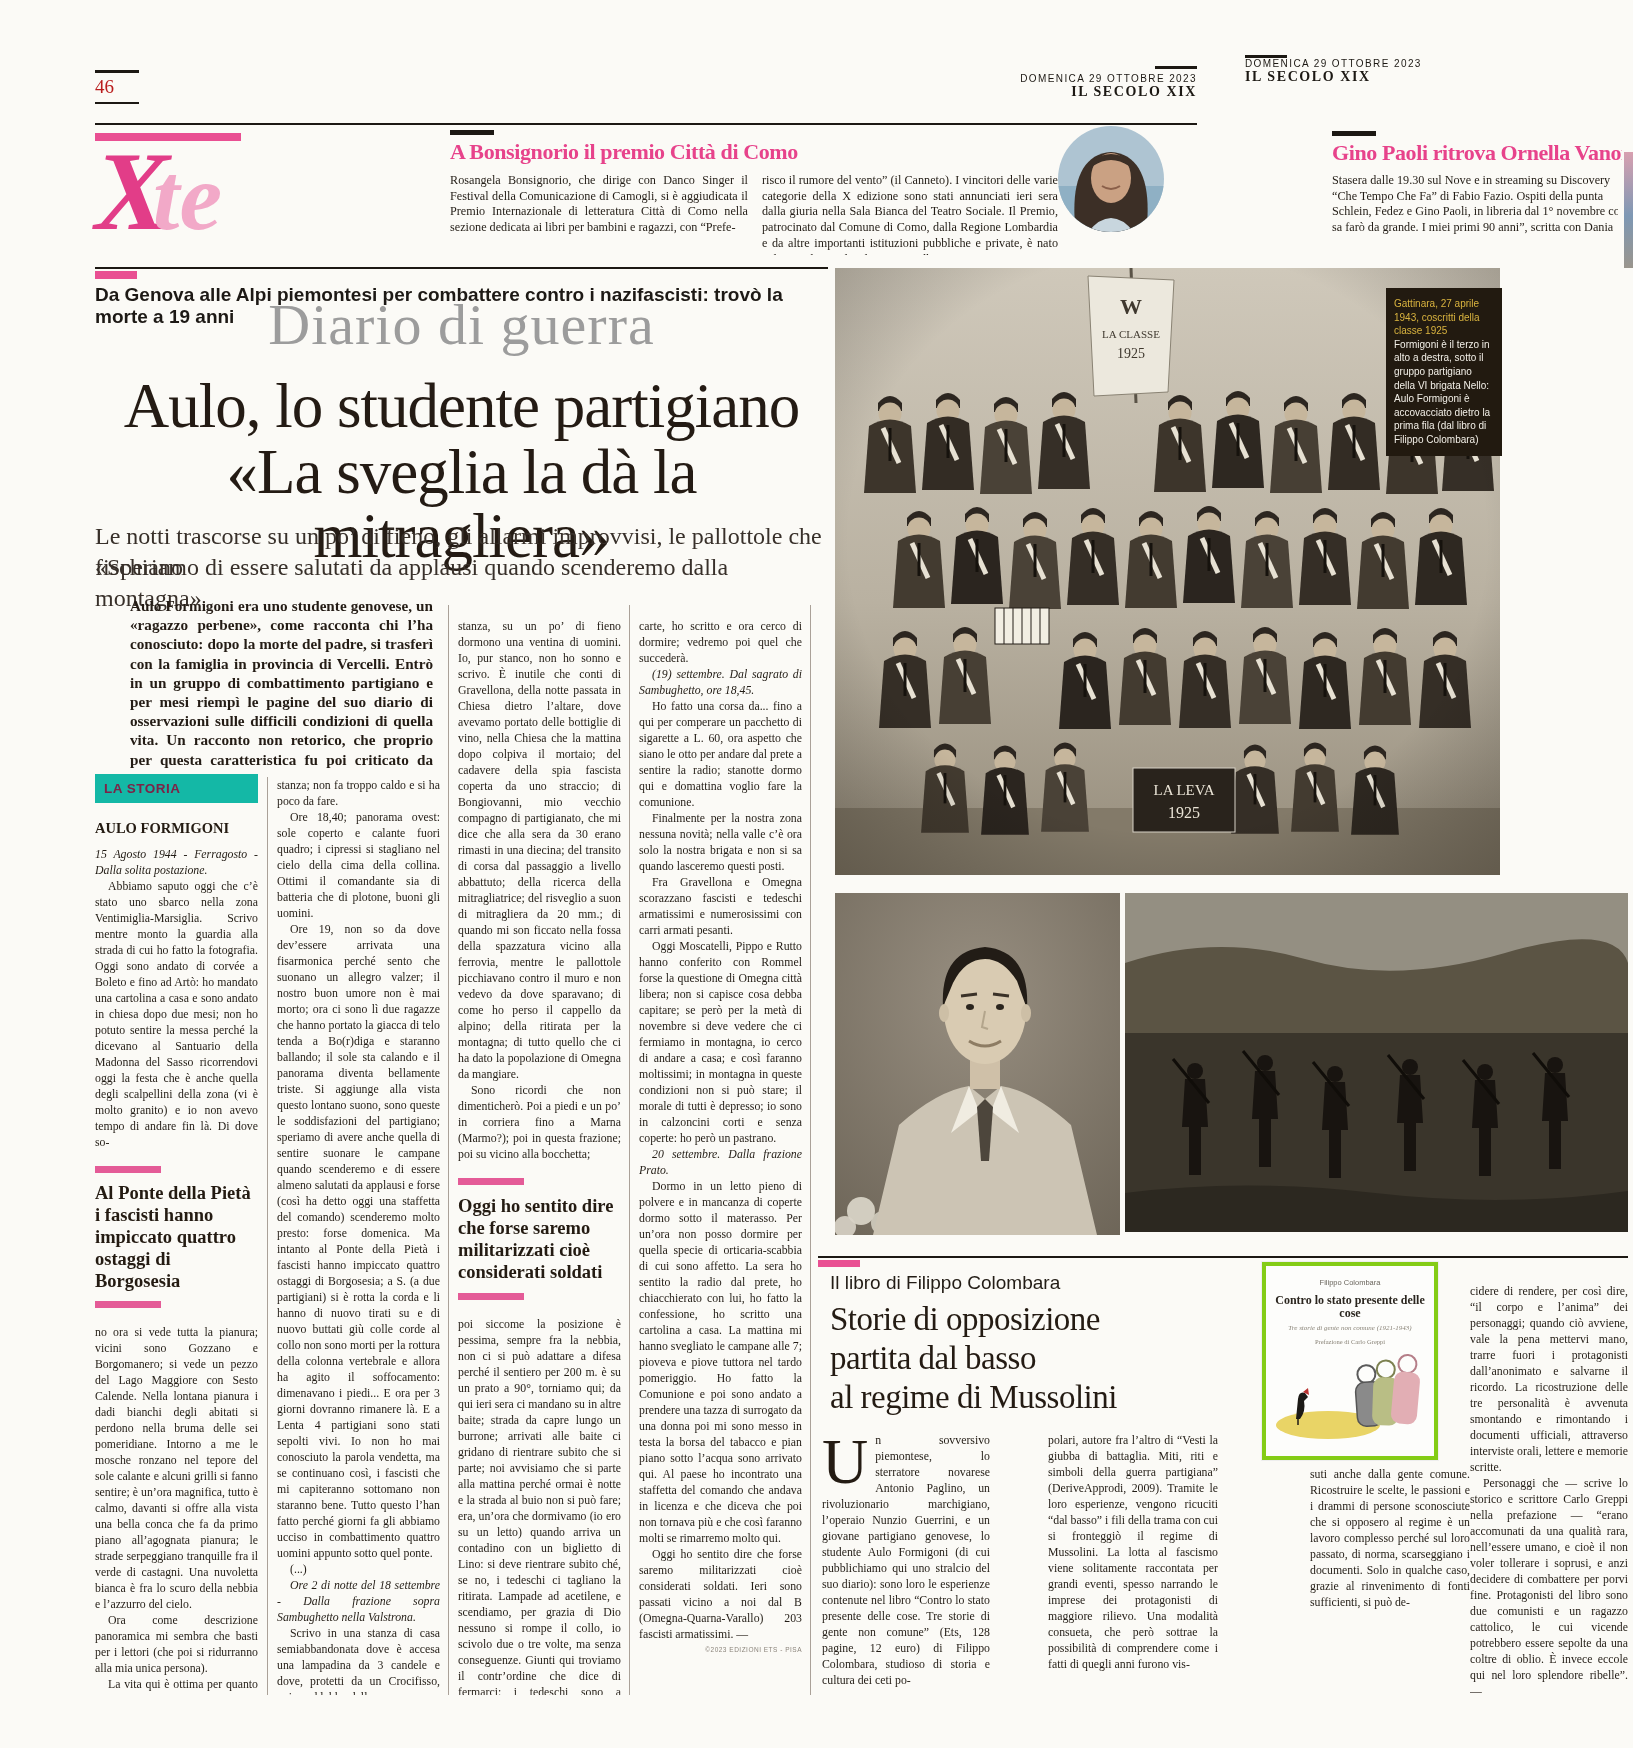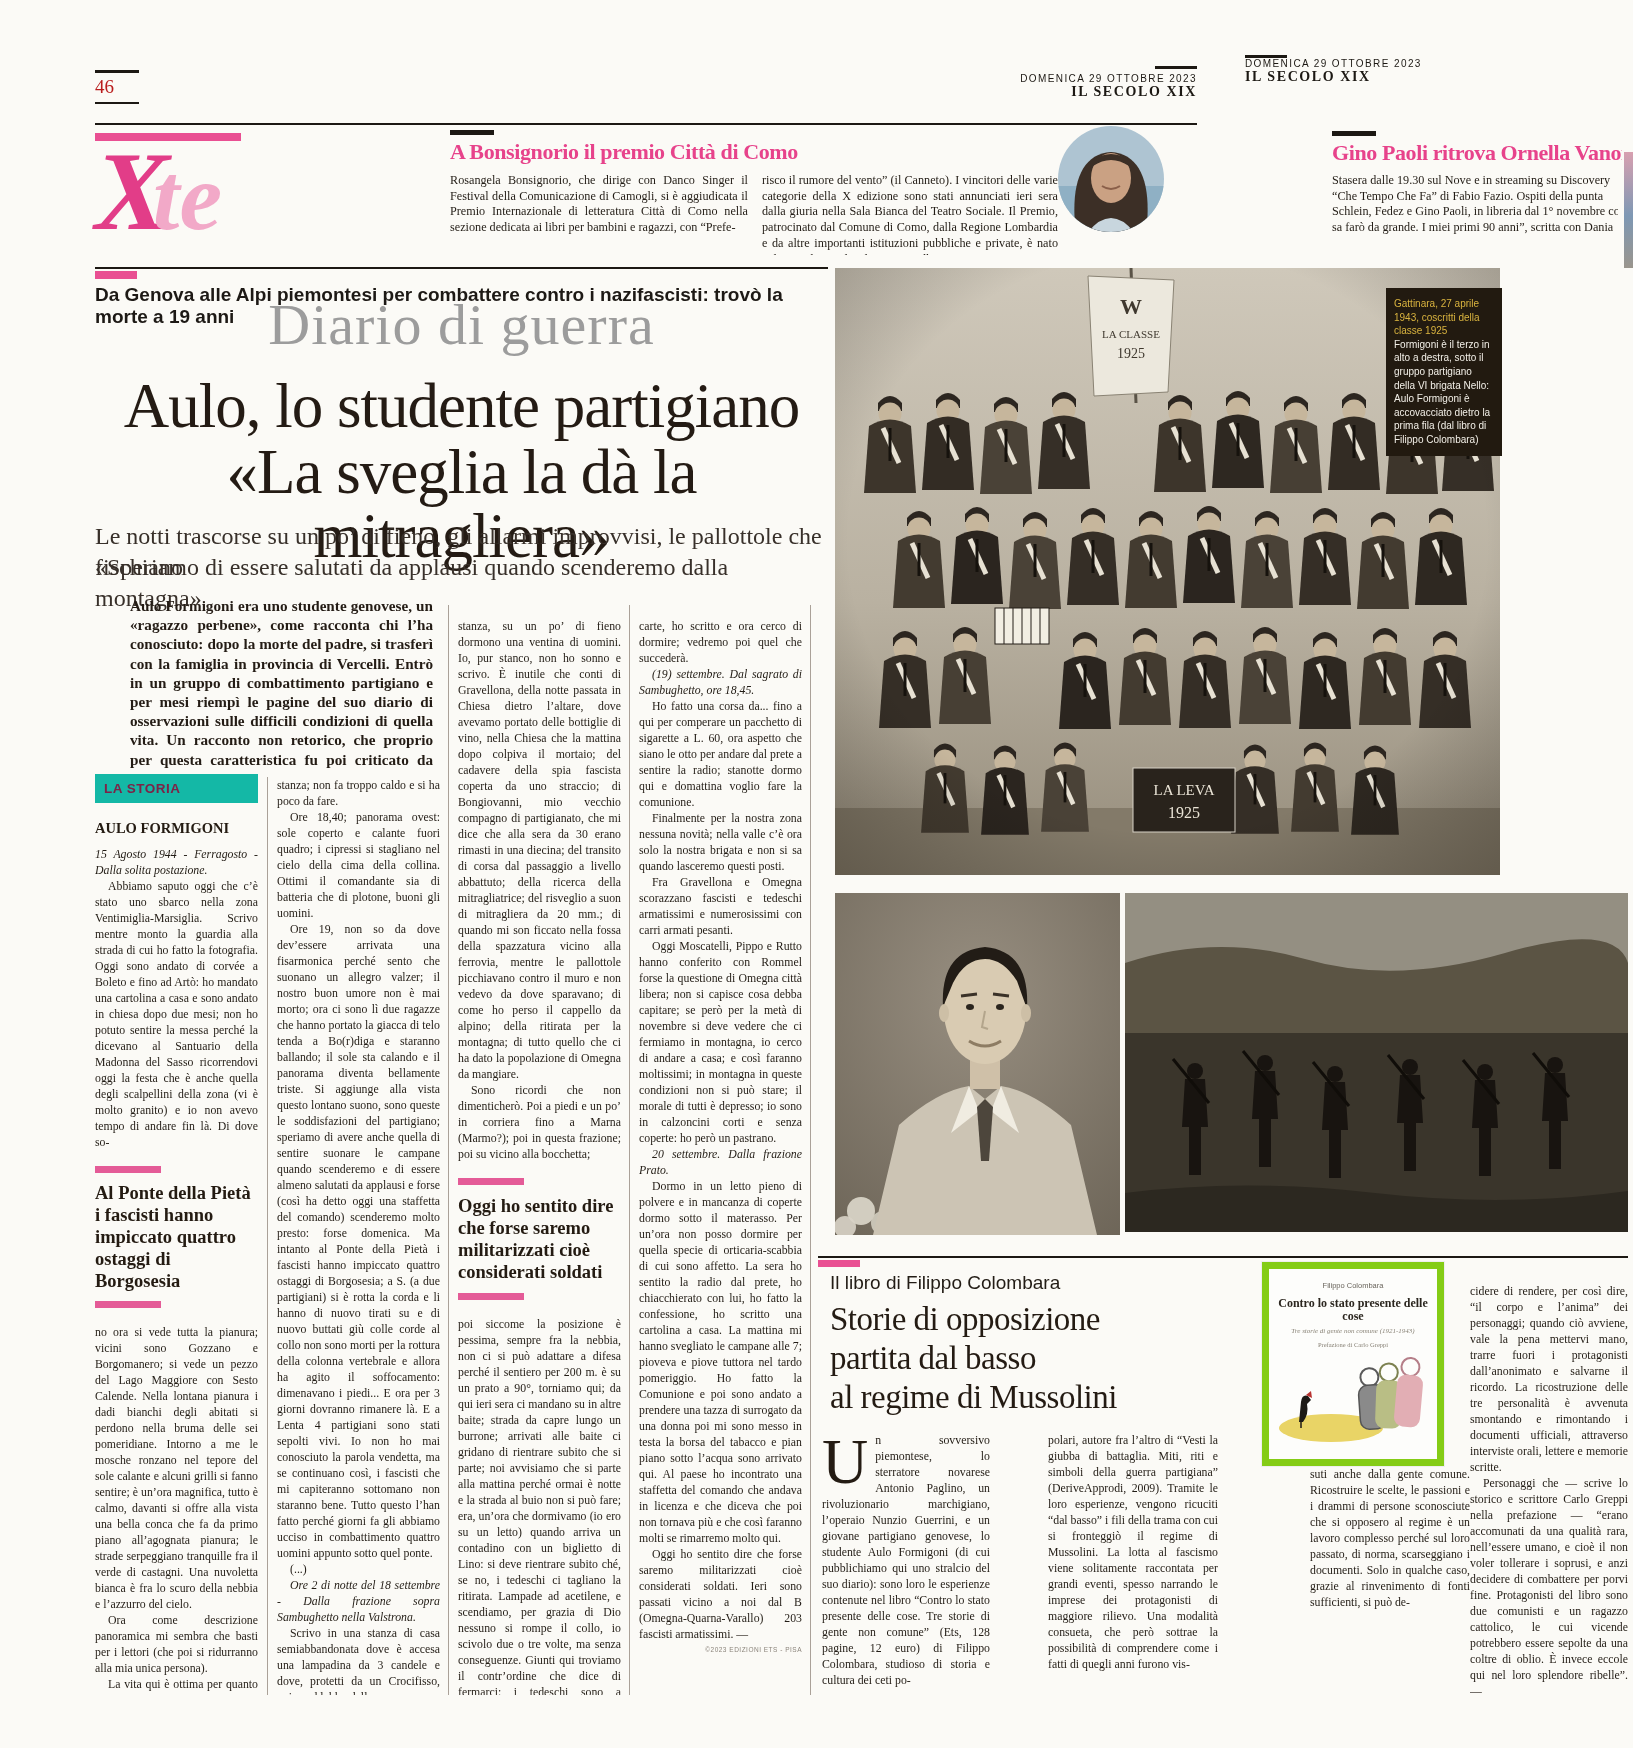--- a/index.html
+++ b/index.html
@@ -43,21 +43,21 @@
 
   
   .cap{background:#221a10;color:#f2efe7;font-family:"Liberation Sans",sans-serif;font-weight:normal;
        font-size:10px;line-height:13.6px;padding:9px 8px;text-align:left;}
   .cap .gold{color:#d9b33f;}
 
   
   .bkicker{font-family:"Liberation Sans",sans-serif;font-size:19px;color:#221c15;}
   .bhead{font-size:33px;line-height:39px;color:#241b13;letter-spacing:-0.5px;}
   .dc{float:left;font-size:64px;line-height:50px;padding:5px 7px 0 0;color:#241b13;}
-  .cover{background:#fdfdfb;border:7px solid #84cc16;box-shadow:0 0 0 1px #eee;
+  .cover{background:#fdfdfb;border:4px solid #84cc16;box-shadow:0 0 0 1px #eee;
          text-align:center;overflow:hidden;}
   .cover .a{font-size:7.5px;color:#6a655c;margin-top:12px;}
   .cover .t{font-weight:bold;font-size:12px;line-height:13px;color:#2b261f;margin:7px 8px 0;}
   .cover .s{font-style:italic;font-size:7px;color:#8a8478;margin-top:4px;}
   .cover .n{font-size:6.5px;color:#8a8478;margin-top:6px;}
   .sliver{background:linear-gradient(#d8a0b0,#7e98b4 55%,#9a958d);}
 </style>
 </head>
 <body>
 

